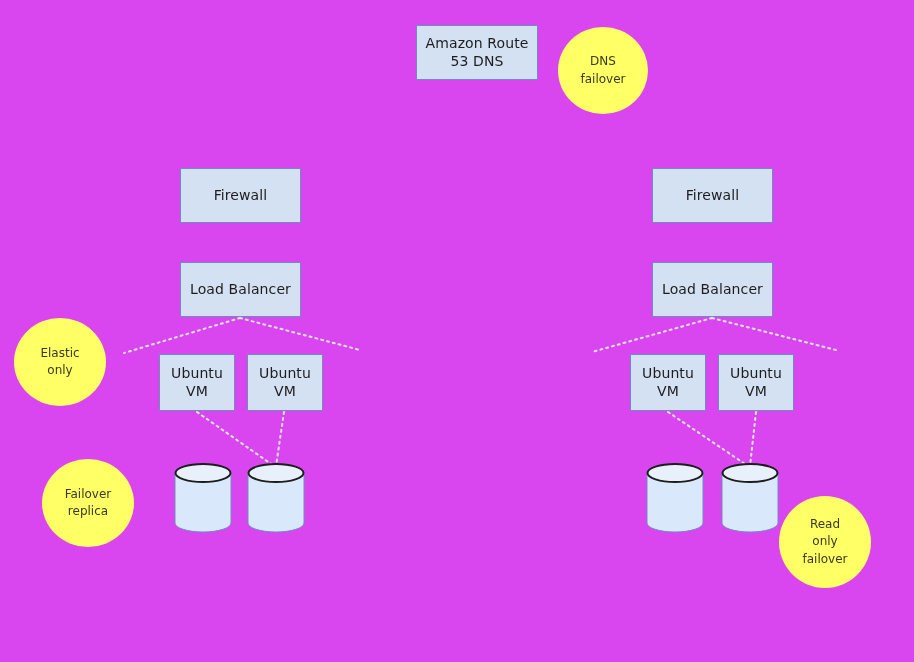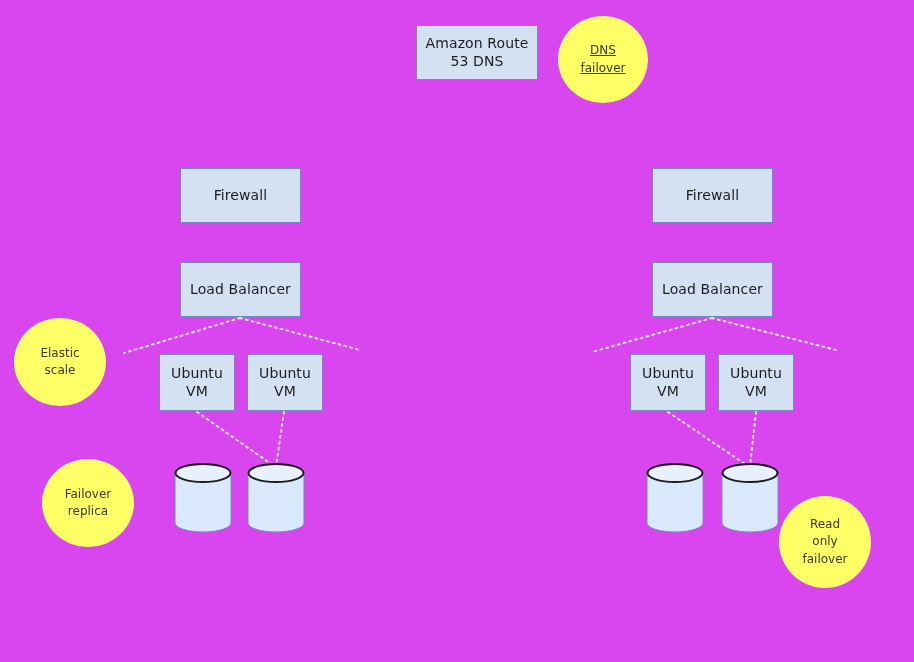--- a/index.html
+++ b/index.html
@@ -75,21 +75,21 @@
       <line x1="712" y1="318" x2="836" y2="350" stroke="#e6e6e6" stroke-width="2" stroke-linecap="round" stroke-dasharray="2 4"></line>
       <line x1="197" y1="412" x2="274" y2="466" stroke="#e6e6e6" stroke-width="2" stroke-linecap="round" stroke-dasharray="2 4"></line>
       <line x1="284" y1="412" x2="276" y2="466" stroke="#e6e6e6" stroke-width="2" stroke-linecap="round" stroke-dasharray="2 4"></line>
       <line x1="668" y1="412" x2="748" y2="466" stroke="#e6e6e6" stroke-width="2" stroke-linecap="round" stroke-dasharray="2 4"></line>
       <line x1="756" y1="412" x2="750" y2="466" stroke="#e6e6e6" stroke-width="2" stroke-linecap="round" stroke-dasharray="2 4"></line>
     </svg>
 
   <div class="node-box" style="left: 416px; top: 25px; width: 122px; height: 55px;"><span>Amazon Route
 53 DNS</span></div>
 
-  <div class="node-circle" style="left: 558px; top: 16px; width: 90px; height: 87px; text-decoration: underline;"><span>DNS
+  <div class="node-circle" style="left: 558px; top: 27px; width: 90px; height: 87px;"><span>DNS
 failover</span></div>
 
   <div class="node-box" style="left: 180px; top: 168px; width: 121px; height: 55px;"><span>Firewall</span></div>
 
   <div class="node-box" style="left: 180px; top: 262px; width: 121px; height: 55px;"><span>Load Balancer</span></div>
 
   <div class="node-box" style="left: 159px; top: 354px; width: 76px; height: 57px;"><span>Ubuntu
 VM</span></div>
 
   <div class="node-box" style="left: 247px; top: 354px; width: 76px; height: 57px;"><span>Ubuntu
@@ -127,21 +127,21 @@
     </div>
 
   <div class="node-cylinder" style="left: 722px; top: 464px; width: 56px; height: 68px;">
       <svg width="56" height="68" viewBox="0 0 56 68">
         <path d="M0,9 A28,9 0 0 1 56,9 L56,59 A28,9 0 0 1 0,59 Z" fill="#dae8fc" stroke="#6c8ebf" stroke-width="1"></path>
         <ellipse cx="28" cy="9" rx="27.5" ry="9" fill="#e8f1fb" stroke="#1d1d1d" stroke-width="2"></ellipse>
       </svg>
     </div>
 
   <div class="node-circle" style="left: 14px; top: 318px; width: 92px; height: 88px;"><span>Elastic
-scale</span></div>
+only</span></div>
 
   <div class="node-circle" style="left: 42px; top: 459px; width: 92px; height: 88px;"><span>Failover
 replica</span></div>
 
   <div class="node-circle" style="left: 779px; top: 496px; width: 92px; height: 92px;"><span>Read
 only
 failover</span></div>
 
 </div>
 

